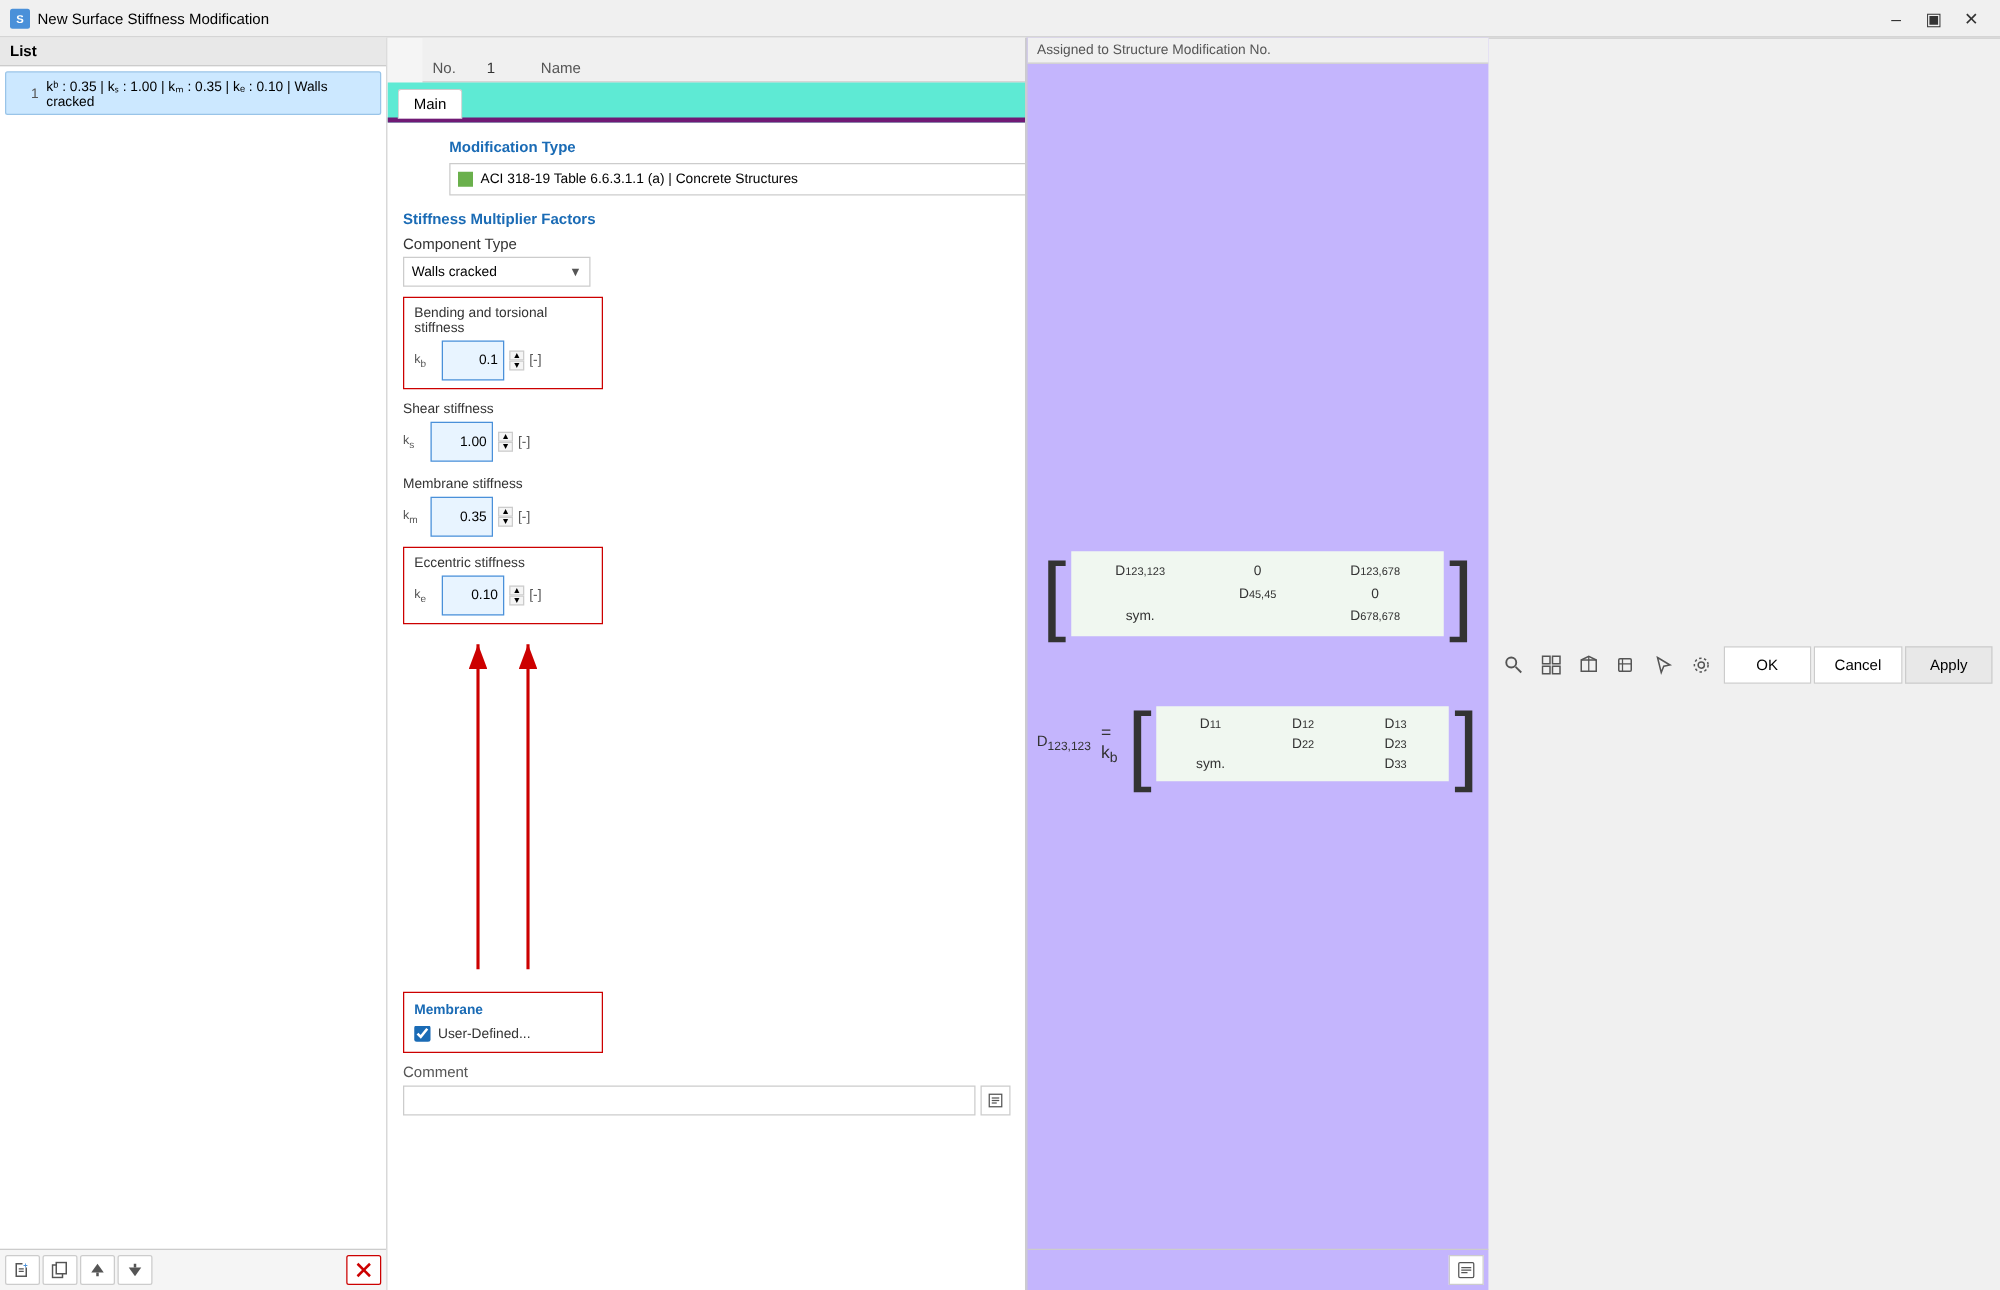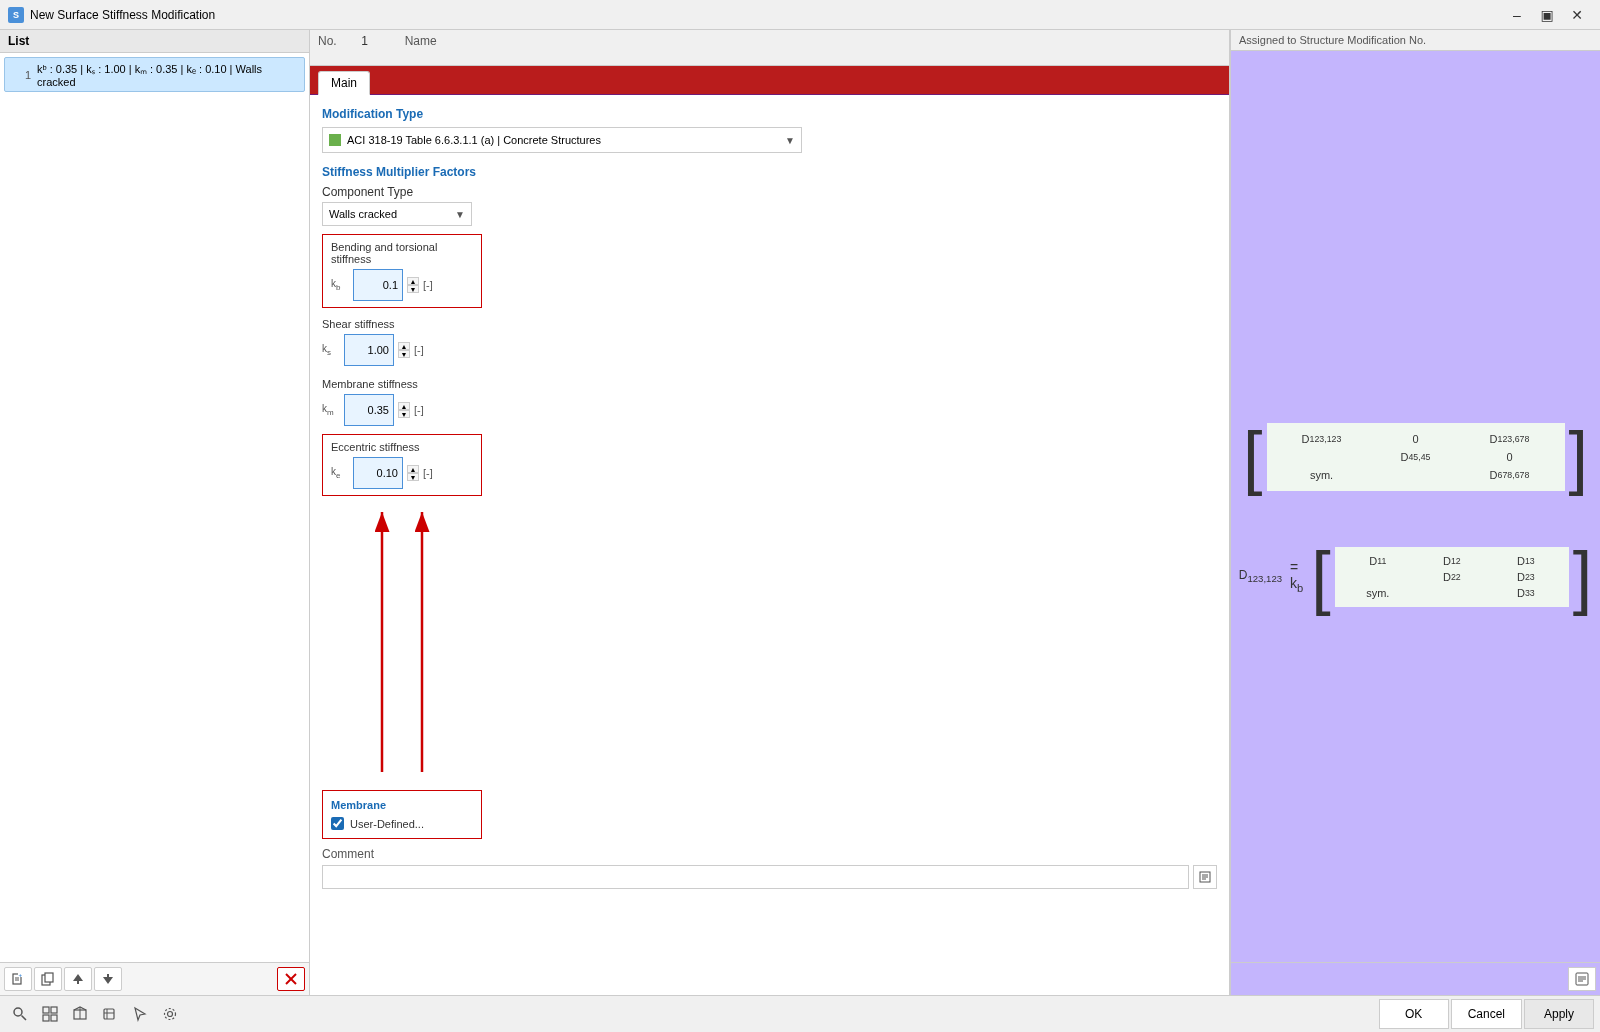--- a/index.html
+++ b/index.html
@@ -10,21 +10,21 @@
       display: flex; align-items: center; justify-content: space-between;
       background: #f0f0f0; border-bottom: 1px solid #ccc;
       padding: 4px 8px; height: 30px;
     }
     .title-bar-left { display: flex; align-items: center; gap: 6px; font-size: 12px; }
     .title-bar-icon { width: 16px; height: 16px; background: #4a90d9; border-radius: 2px; display: flex; align-items: center; justify-content: center; color: white; font-size: 9px; }
     .title-bar-controls { display: flex; gap: 0; }
     .title-btn { width: 30px; height: 20px; border: none; background: transparent; cursor: pointer; font-size: 14px; display: flex; align-items: center; justify-content: center; color: #333; }
     
     
-    .main-container { display: flex; flex-direction: column; height: calc(100vh - 30px); }
+    .main-container { display: flex; flex-direction: row; height: calc(100vh - 30px); }
     
     
     .content-area { display: flex; flex: 1; overflow: hidden; }
     
     
     .left-panel {
       width: 310px; min-width: 310px; background: white;
       border-right: 1px solid #ccc; display: flex; flex-direction: column;
     }
     .panel-header { background: #e8e8e8; padding: 4px 8px; font-weight: bold; font-size: 12px; border-bottom: 1px solid #ccc; }
@@ -48,48 +48,48 @@
       font-size: 12px; border-radius: 2px;
     }
     .toolbar-btn.delete { color: #cc0000; border-color: #cc0000; }
     .toolbar-spacer { flex: 1; }
     
     
     .middle-panel { flex: 1; background: #f5f5f5; display: flex; flex-direction: column; border-right: 1px solid #ccc; overflow: hidden; }
     
     
     .no-name-row {
-      display: flex; align-items: flex-start; gap: 0;
-      background: #f0f0f0; border-bottom: 1px solid #ccc; padding: 4px 8px; min-height: 36px;
+      display: flex; align-items: flex-end; gap: 0;
+      background: #f0f0f0; border-bottom: 1px solid #ccc; padding: 4px 8px; min-height: 36px; margin-left: 28px;
     }
     .no-label { color: #555; font-size: 12px; margin-right: 8px; }
     .no-value { width: 40px; text-align: center; font-size: 12px; color: #333; margin-right: 20px; }
     .name-label { color: #555; font-size: 12px; margin-right: 8px; }
     .name-input-row { display: flex; align-items: center; gap: 4px; flex: 1; }
     .name-input {
       flex: 1; border: 1px solid #ccc; padding: 2px 6px; font-size: 11px;
       background: white; height: 22px;
     }
     .name-edit-btn { width: 24px; height: 22px; border: 1px solid #ccc; background: white; cursor: pointer; display: flex; align-items: center; justify-content: center; font-size: 10px; }
     
     
-    .tabs-row { display: flex; background: #b91c1c; border-bottom: 1px solid #701a75; padding: 4px 8px 0; }
+    .tabs-row { display: flex; background: #5eead4; border-bottom: 4px solid #701a75; padding: 4px 8px 0; }
     .tab {
       padding: 4px 12px; border: 1px solid #ccc; border-bottom: none;
       background: white; cursor: pointer; font-size: 12px; margin-right: 2px;
       border-radius: 3px 3px 0 0;
     }
     .tab.active { background: white; border-bottom: 1px solid white; position: relative; bottom: -1px; font-weight: 500; }
     
     
     .form-content { flex: 1; overflow-y: auto; padding: 12px; background: white; }
     
     .section-label { color: #1a6bb5; font-size: 12px; font-weight: 600; margin-bottom: 6px; }
     
-    .mod-type-row { margin-bottom: 12px; }
+    .mod-type-row { margin-bottom: 12px; margin-left: 37px; }
     .mod-type-select {
       display: flex; align-items: center; border: 1px solid #ccc;
       background: white; padding: 3px 6px; width: 480px; height: 26px;
       cursor: pointer; position: relative; font-size: 11px;
     }
     .mod-type-indicator { width: 12px; height: 12px; background: #6ab04c; margin-right: 6px; }
     .mod-type-text { flex: 1; }
     .mod-type-arrow { color: #555; font-size: 10px; }
     
     .stiffness-section { margin-bottom: 8px; }

